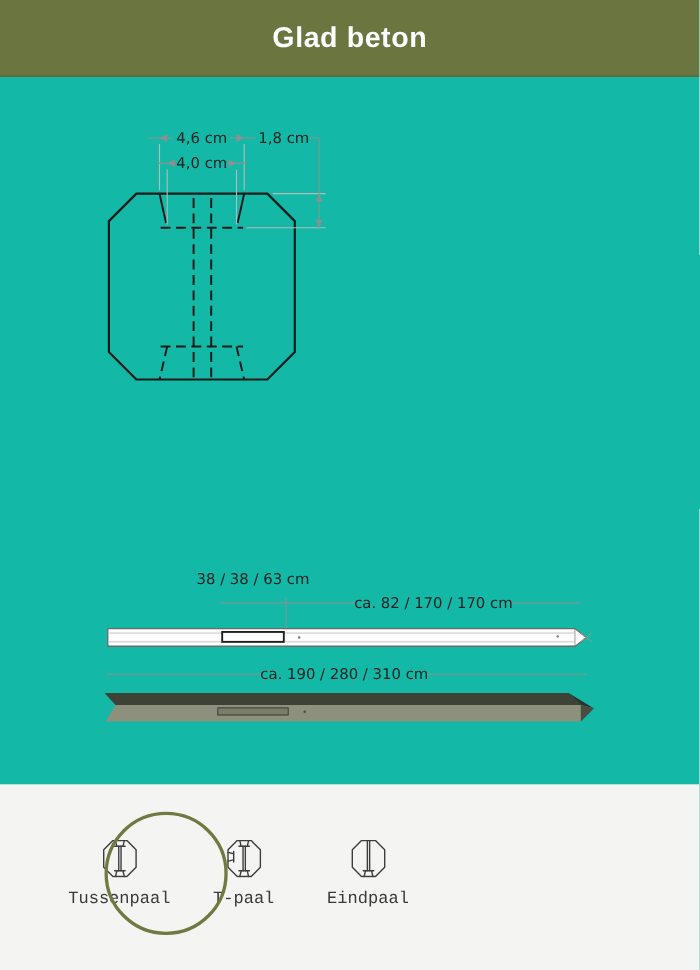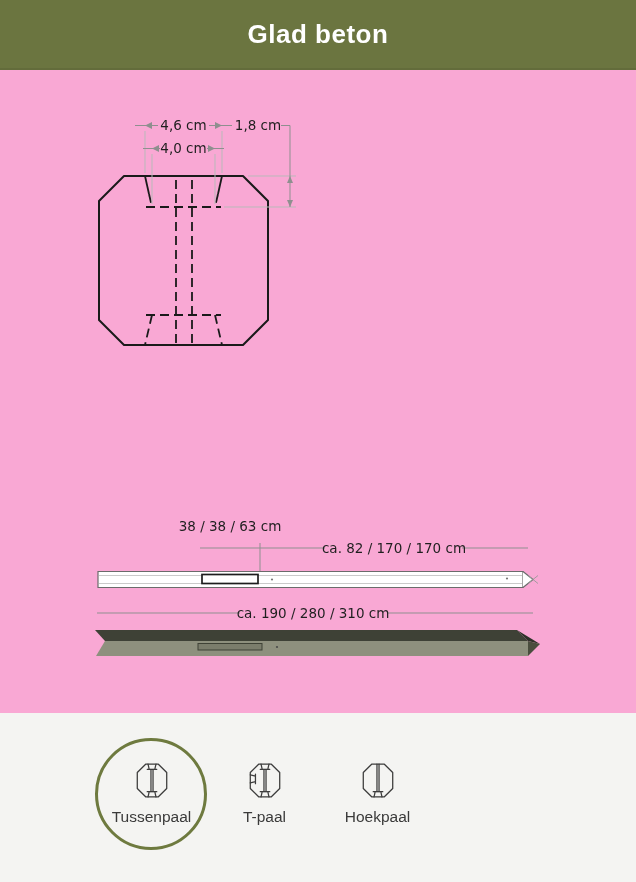--- a/index.html
+++ b/index.html
@@ -1,18 +1,18 @@
 <!DOCTYPE html>
 <html><head>
 <meta charset="utf-8">
 <style>
   * { margin:0; padding:0; box-sizing:border-box; }
   html,body { background:#ffffff; }
   body { font-family:"Liberation Sans", sans-serif; }
-  .page { position:relative; width:636px; height:882px; background:#f9a8d4; overflow:hidden; margin:0 auto; }
+  .page { position:relative; width:636px; height:882px; background:#14b8a6; overflow:hidden; margin:0 auto; }
 
   
   .header { position:absolute; left:0; top:0; width:636px; height:70px;
             background:#6B7540; border-bottom:2px solid rgba(0,0,0,0.07);
             display:flex; align-items:center; justify-content:center; }
   .header h1 { color:#ffffff; font-size:26px; font-weight:bold; letter-spacing:0.5px; }
 
   
   .svg-abs { position:absolute; left:0; }
   #xsec { top:95px; }
@@ -24,21 +24,21 @@
   .draw { stroke:#1a1a1a; stroke-width:2; fill:none; stroke-linejoin:round; stroke-linecap:butt; }
   .draw-thin { stroke:#1a1a1a; stroke-width:1.8; fill:none; }
   .dashed { stroke-dasharray:9 5; }
   .arrow { fill:#8f8f8f; stroke:none; }
 
   .caption { position:absolute; left:332px; top:308px; width:215px;
              font-style:italic; font-size:15px; line-height:26px; color:#414141; }
 
   
   .band { position:absolute; left:0; top:713px; width:636px; height:169px; background:#F4F4F2; }
-  .band-inner { display:flex; padding-left:95px; }
+  .band-inner { display:flex; padding-left:52px;font-family:Liberation Mono, monospace; }
   .post-type { width:113px; padding-top:50px; display:flex; flex-direction:column;
                align-items:center; cursor:pointer; }
   .post-type svg { display:block; width:32px; height:35px; }
   .pt-label { margin-top:10px; font-size:15.5px; color:#3a3a3a; }
   .ring { position:absolute; left:95px; top:25px; width:112px; height:112px;
           border:3px solid #6E7A3F; border-radius:50%; pointer-events:none; }
 
   .pticon { stroke:#3d3d3d; stroke-width:1.6; fill:none; stroke-linejoin:round; stroke-linecap:round; }
 </style>
 </head>
@@ -163,19 +163,19 @@
         </svg>
         <div class="pt-label">T-paal</div>
       </div>
 
       <div class="post-type">
         <svg viewBox="0 0 40 44">
           <path class="pticon" d="M12,1.5 H28 L38.5,12 V32 L28,42.5 H12 L1.5,32 V12 Z"></path>
           <path class="pticon" d="M16.5,36 L15,42.5 M23.5,36 L25,42.5 M14,36 H26"></path>
           <path class="pticon" d="M18.7,1.5 V36 M21.3,1.5 V36"></path>
         </svg>
-        <div class="pt-label">Hoekpaal</div>
+        <div class="pt-label">Eindpaal</div>
       </div>
 
     </div>
   </div>
 
 </div>
 
 </body></html>

